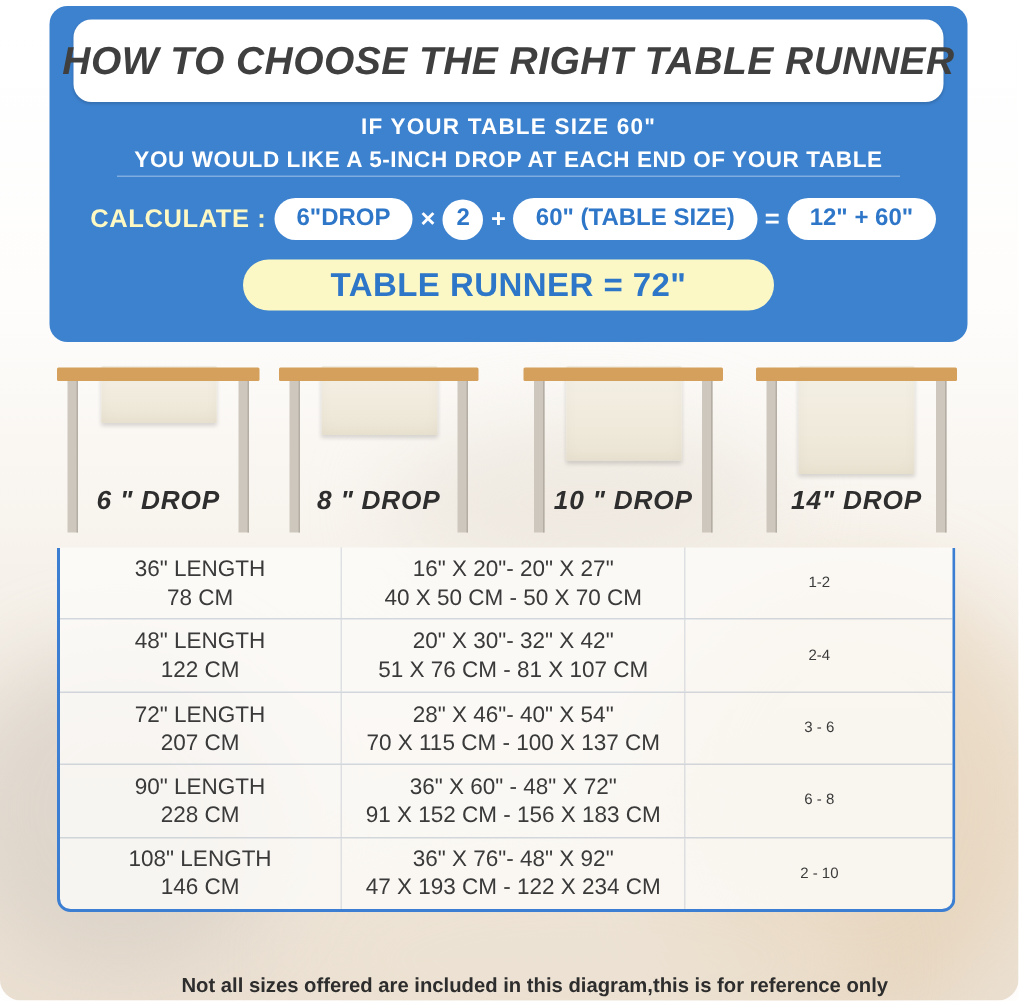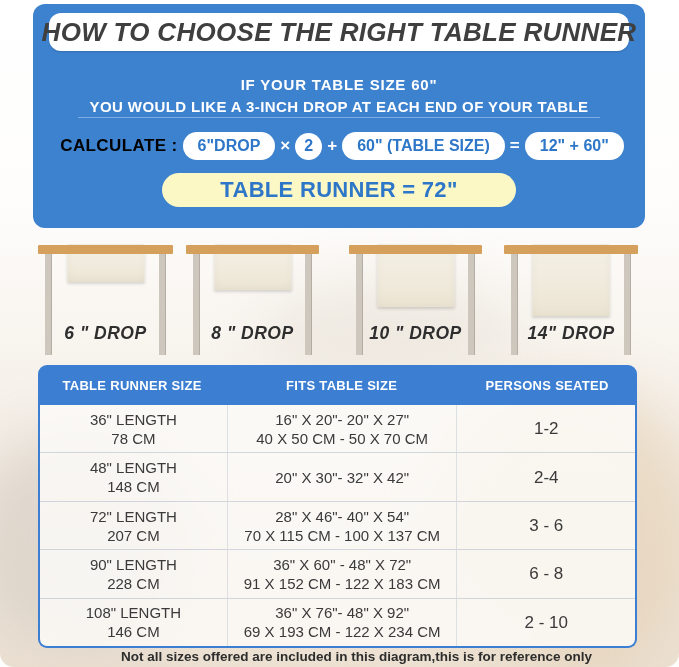--- a/index.html
+++ b/index.html
@@ -11,30 +11,30 @@
     background:linear-gradient(180deg,#ffffff 0%,#fefdfc 30%,#f8f4ee 52%,#f0e9df 75%,#ebe0d2 100%); }
   .blob { position:absolute; border-radius:50%; filter:blur(26px); }
   .blob.b1 { left:-30px; top:430px; width:220px; height:220px; background:rgba(205,196,186,.45); }
   .blob.b2 { right:-20px; top:380px; width:260px; height:300px; background:rgba(228,204,172,.5); }
   .blob.b3 { left:200px; top:560px; width:380px; height:160px; background:rgba(236,226,210,.55); }
   .blob.b4 { left:260px; top:280px; width:260px; height:110px; background:rgba(233,227,217,.6); }
 
   
   .banner { position:absolute; left:33px; top:4px; width:612px; height:224px;
     background:#3d82cf; border-radius:12px; z-index:2; }
-  .title-bar { position:absolute; left:16px; top:9px; width:580px; height:38px;
+  .title-bar { position:absolute; left:16px; top:9px; width:580px; height:55px;
     background:#ffffff; border-radius:12px; display:flex; align-items:center; justify-content:center;
     box-shadow:0 1px 2px rgba(0,0,0,.15); }
   .title-bar .t { font-size:26px; font-weight:800; font-style:italic; color:#3f3f3f; letter-spacing:.3px; white-space:nowrap; }
   .intro1 { position:absolute; top:72px; width:100%; text-align:center; color:#fff; font-size:15px; font-weight:700; letter-spacing:.8px; }
   .intro2 { position:absolute; top:94px; width:100%; text-align:center; color:#fff; font-size:15px; font-weight:700; letter-spacing:.4px; }
   .divider { position:absolute; top:113px; left:45px; right:45px; height:1px; background:rgba(255,255,255,.35); }
   .calc-row { position:absolute; top:127px; left:0; width:100%; height:30px;
     display:flex; align-items:center; justify-content:center; gap:5px; padding-left:6px; }
-  .calc-label { color:#000000; font-size:17px; font-weight:800; letter-spacing:.4px; white-space:nowrap; }
+  .calc-label { color:#fef9c3; font-size:17px; font-weight:800; letter-spacing:.4px; white-space:nowrap; }
   .pill { background:#fff; border-radius:16px; height:28px; line-height:28px; padding:0 15px;
     color:#2e76c8; font-size:16px; font-weight:800; white-space:nowrap; }
   .op { color:#fff; font-size:17px; font-weight:800; }
   .circle { width:27px; height:27px; background:#fff; border-radius:50%; color:#2e76c8;
     font-size:16px; font-weight:800; display:flex; align-items:center; justify-content:center; }
   .result-pill { position:absolute; top:169px; left:50%; transform:translateX(-50%);
     width:354px; height:34px; background:#fbf8c6; border-radius:17px;
     display:flex; align-items:center; justify-content:center;
     color:#2e76c8; font-size:22px; font-weight:800; letter-spacing:.3px; }
 
@@ -60,21 +60,21 @@
   .thead { height:40px; background:#3b7ed2; border-radius:9px 9px 0 0; display:flex; align-items:center; }
   .th { color:#fff; font-size:13px; font-weight:800; letter-spacing:.3px; text-align:center; }
   .c1 { width:31.4%; } .c2 { width:38.6%; } .c3 { width:30%; }
   .tbody { border:2px solid #3b7ed2; border-top:none; border-radius:0 0 9px 9px;
     background:rgba(252,251,249,.82); height:243px; display:flex; flex-direction:column; }
   .trow { flex:1; display:flex; align-items:stretch; }
   .trow + .trow { border-top:1px solid rgba(150,165,185,.4); }
   .td { display:flex; flex-direction:column; align-items:center; justify-content:center;
     font-size:15px; color:#3a3a3a; line-height:19px; text-align:center; }
   .td.c2, .td.c3 { border-left:1px solid rgba(165,178,192,.35); }
-  .td.c3 { font-size:17px; }
+  .td.c3 { font-size:10px; }
 
   .footnote { position:absolute; left:17px; top:649px; width:100%; text-align:center;
     font-size:13.5px; font-weight:700; color:#2d2d2d; z-index:2; }
 </style>
 </head>
 <body>
 
 <div class="page">
 
   <div class="photo-layer">
@@ -82,21 +82,21 @@
     <div class="blob b2"></div>
     <div class="blob b3"></div>
     <div class="blob b4"></div>
   </div>
 
   <div class="banner">
     <div class="title-bar">
       <span class="t">HOW TO CHOOSE THE RIGHT TABLE RUNNER</span>
     </div>
     <div class="intro1">IF YOUR TABLE SIZE 60"</div>
-    <div class="intro2">YOU WOULD LIKE A 3-INCH DROP AT EACH END OF YOUR TABLE</div>
+    <div class="intro2">YOU WOULD LIKE A 5-INCH DROP AT EACH END OF YOUR TABLE</div>
     <div class="divider"></div>
     <div class="calc-row">
       <span class="calc-label">CALCULATE :</span>
       <span class="pill">6"DROP</span>
       <span class="op">×</span>
       <span class="circle">2</span>
       <span class="op">+</span>
       <span class="pill">60"  (TABLE SIZE)</span>
       <span class="op">=</span>
       <span class="pill">12" + 60"</span>
@@ -127,44 +127,40 @@
   </div>
   <div class="fig f4">
     <div class="runner"></div>
     <div class="tabletop"></div>
     <div class="leg l"></div>
     <div class="leg r"></div>
     <div class="drop-label">14" DROP</div>
   </div>
 
   <div class="size-table">
-    <div class="thead">
-      <div class="th c1">TABLE RUNNER SIZE</div>
-      <div class="th c2">FITS TABLE SIZE</div>
-      <div class="th c3">PERSONS SEATED</div>
-    </div>
     <div class="tbody">
       <div class="trow">
         <div class="td c1">
           <span>36" LENGTH</span>
           <span>78 CM</span>
         </div>
         <div class="td c2">
           <span>16" X 20"- 20" X 27"</span>
           <span>40 X 50 CM - 50 X 70 CM</span>
         </div>
         <div class="td c3">1-2</div>
       </div>
       <div class="trow">
         <div class="td c1">
           <span>48" LENGTH</span>
-          <span>148 CM</span>
+          <span>122 CM</span>
         </div>
         <div class="td c2">
           <span>20" X 30"- 32" X 42"</span>
+          <span>51 X 76 CM - 81 X 107 CM</span>
         </div>
         <div class="td c3">2-4</div>
       </div>
       <div class="trow">
         <div class="td c1">
           <span>72" LENGTH</span>
           <span>207 CM</span>
         </div>
         <div class="td c2">
           <span>28" X 46"- 40" X 54"</span>
@@ -172,32 +168,32 @@
         </div>
         <div class="td c3">3 - 6</div>
       </div>
       <div class="trow">
         <div class="td c1">
           <span>90" LENGTH</span>
           <span>228 CM</span>
         </div>
         <div class="td c2">
           <span>36" X 60" - 48" X 72"</span>
-          <span>91 X 152 CM - 122 X 183 CM</span>
+          <span>91 X 152 CM - 156 X 183 CM</span>
         </div>
         <div class="td c3">6 - 8</div>
       </div>
       <div class="trow">
         <div class="td c1">
           <span>108" LENGTH</span>
           <span>146 CM</span>
         </div>
         <div class="td c2">
           <span>36" X 76"- 48" X 92"</span>
-          <span>69 X 193 CM - 122 X 234 CM</span>
+          <span>47 X 193 CM - 122 X 234 CM</span>
         </div>
         <div class="td c3">2 - 10</div>
       </div>
     </div>
   </div>
 
   <div class="footnote">Not all sizes offered are included in this diagram,this is for reference only</div>
 
 </div>
 

